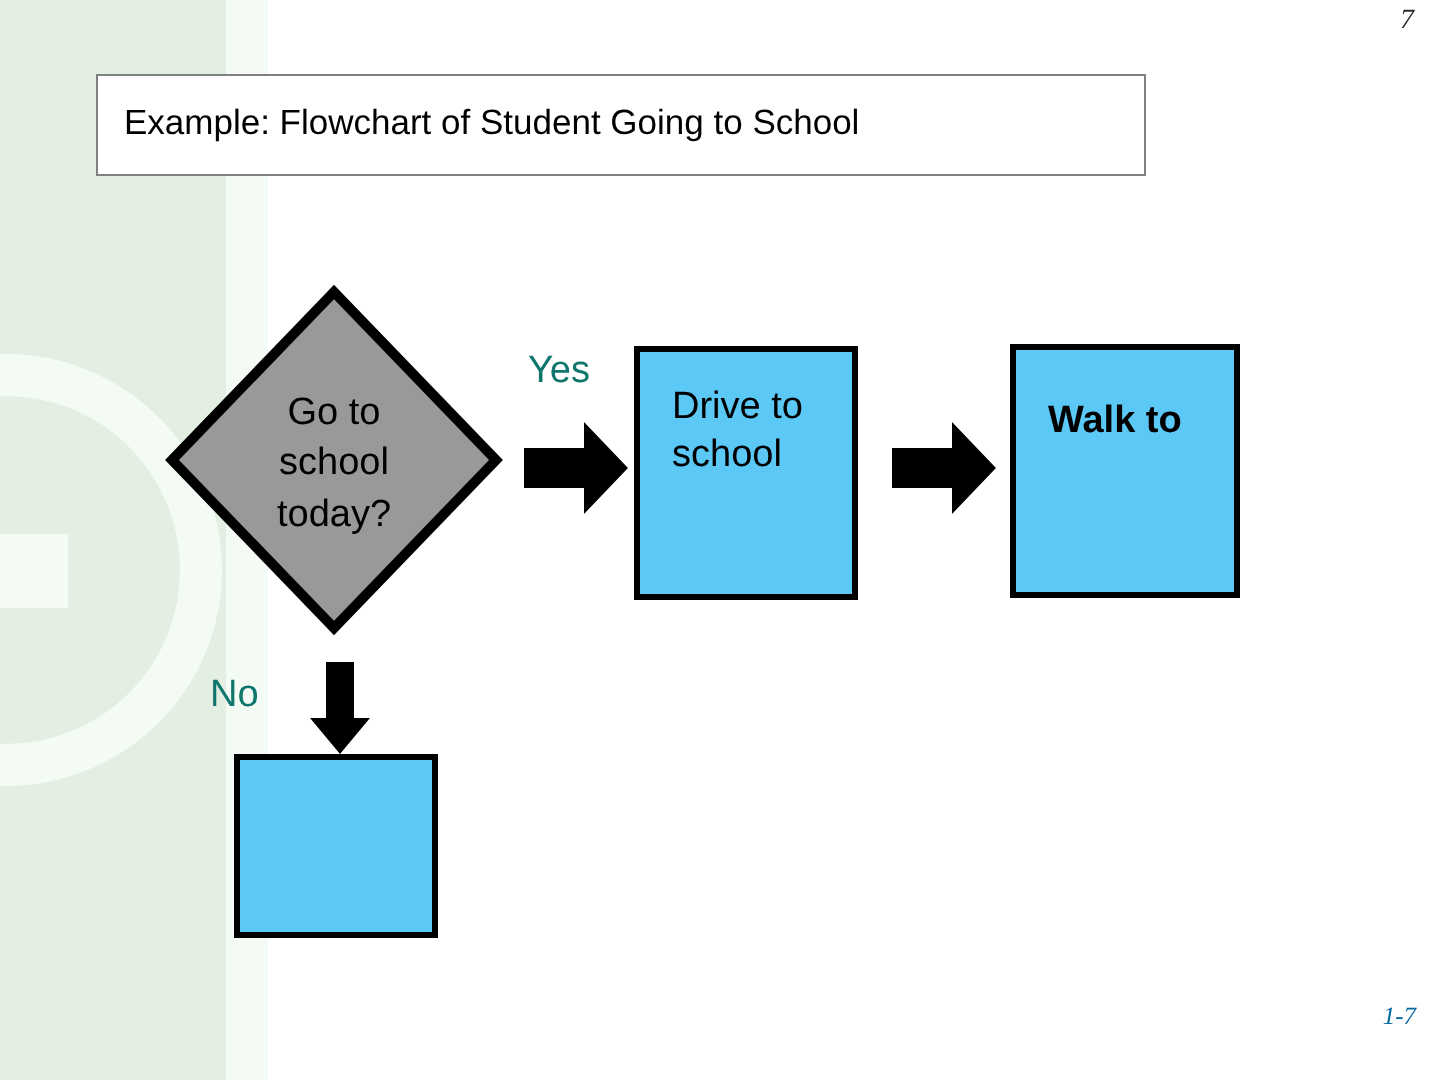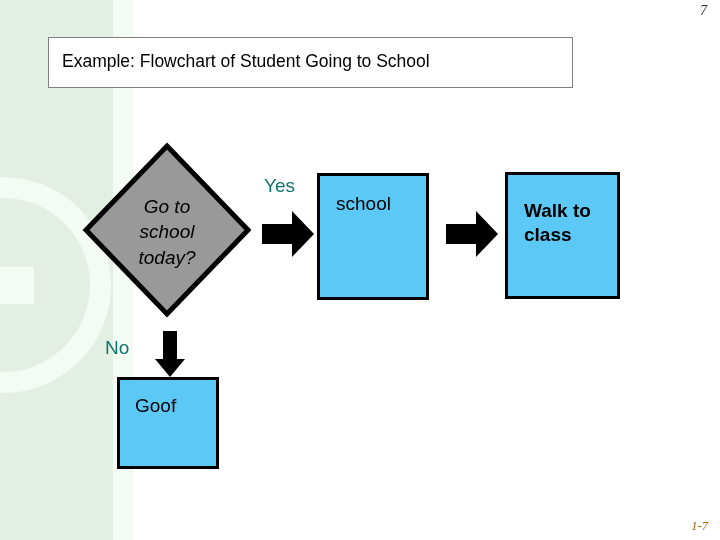--- a/index.html
+++ b/index.html
@@ -81,36 +81,35 @@
     right: 13px;
     top: 3px;
     font-family: "Liberation Serif", serif;
     font-style: italic;
     font-size: 14px;
     color: #2b2b2b;
   }
   .page-footer {
     position: absolute;
     right: 12px;
-    bottom: 6px;
+    bottom: 24px;
     font-family: "Liberation Serif", serif;
     font-style: italic;
     font-size: 12.5px;
-    color: #a16207;
+    color: #0369a1;
     text-align: right;
   }
 
   
   .diamond-wrap {
     position: absolute;
     left: 82px;
     top: 142px;
     width: 170px;
     height: 176px;
-    font-style: italic;
   }
   .diamond-wrap svg {
     position: absolute;
     left: 0;
     top: 0;
   }
   .diamond-label {
     position: absolute;
     left: 0;
     top: 0;
@@ -201,37 +200,36 @@
   <div class="branch-label" id="label-yes">Yes</div>
 
   <div class="branch-label" id="label-no">No</div>
 
   <svg class="arrow" id="arrow-1" viewBox="0 0 52 46">
     <polygon points="0,13 30,13 30,0 52,23 30,46 30,33 0,33" fill="#000000"></polygon>
   </svg>
 
   <div class="proc-box" id="box-drive"></div>
   <div class="proc-label" id="box-drive-label">
+    <span>Drive to</span>
     <span>school</span>
   </div>
 
   <svg class="arrow" id="arrow-2" viewBox="0 0 52 46">
     <polygon points="0,13 30,13 30,0 52,23 30,46 30,33 0,33" fill="#000000"></polygon>
   </svg>
 
   <div class="proc-box" id="box-walk"></div>
   <div class="proc-label" id="box-walk-label">
     <span>Walk to</span>
-    <span>class</span>
   </div>
 
   <svg class="arrow" id="arrow-3" viewBox="0 0 30 46">
     <polygon points="8,0 22,0 22,28 30,28 15,46 0,28 8,28" fill="#000000"></polygon>
   </svg>
 
   <div class="proc-box" id="box-goof"></div>
   <div class="proc-label" id="box-goof-label">
-    <span>Goof</span>
   </div>
 
   <div class="page-footer">1-7</div>
 
 </div>
 
 </body></html>

